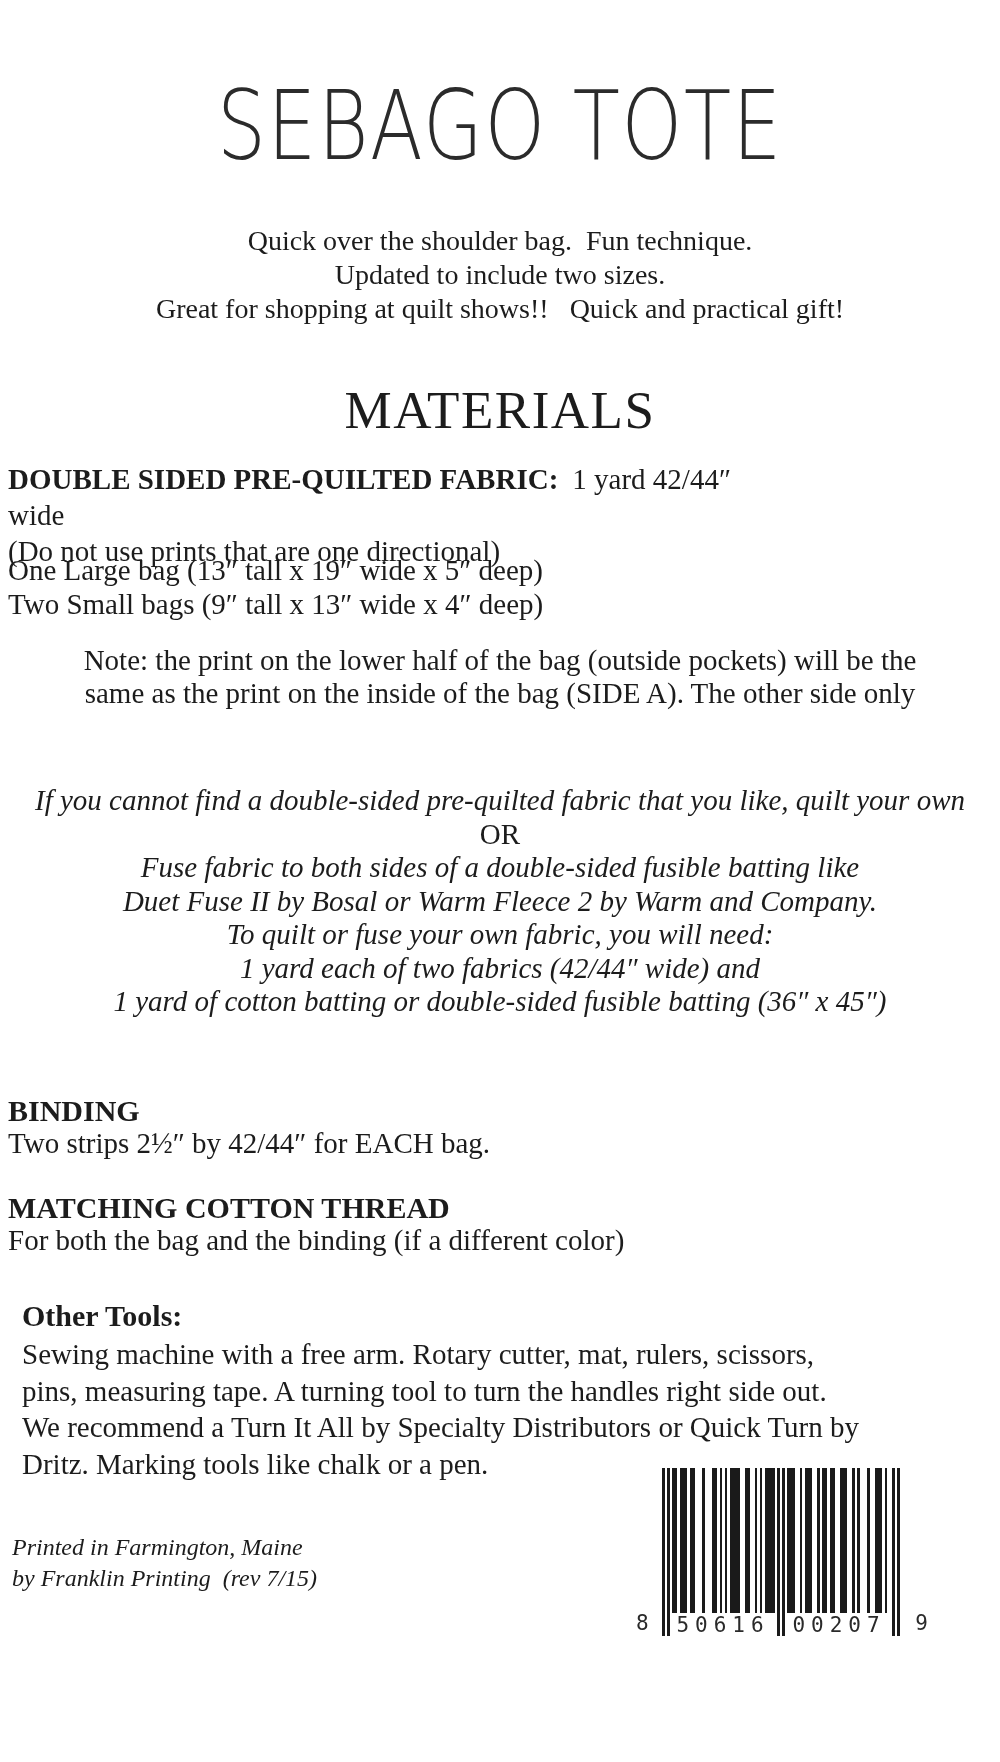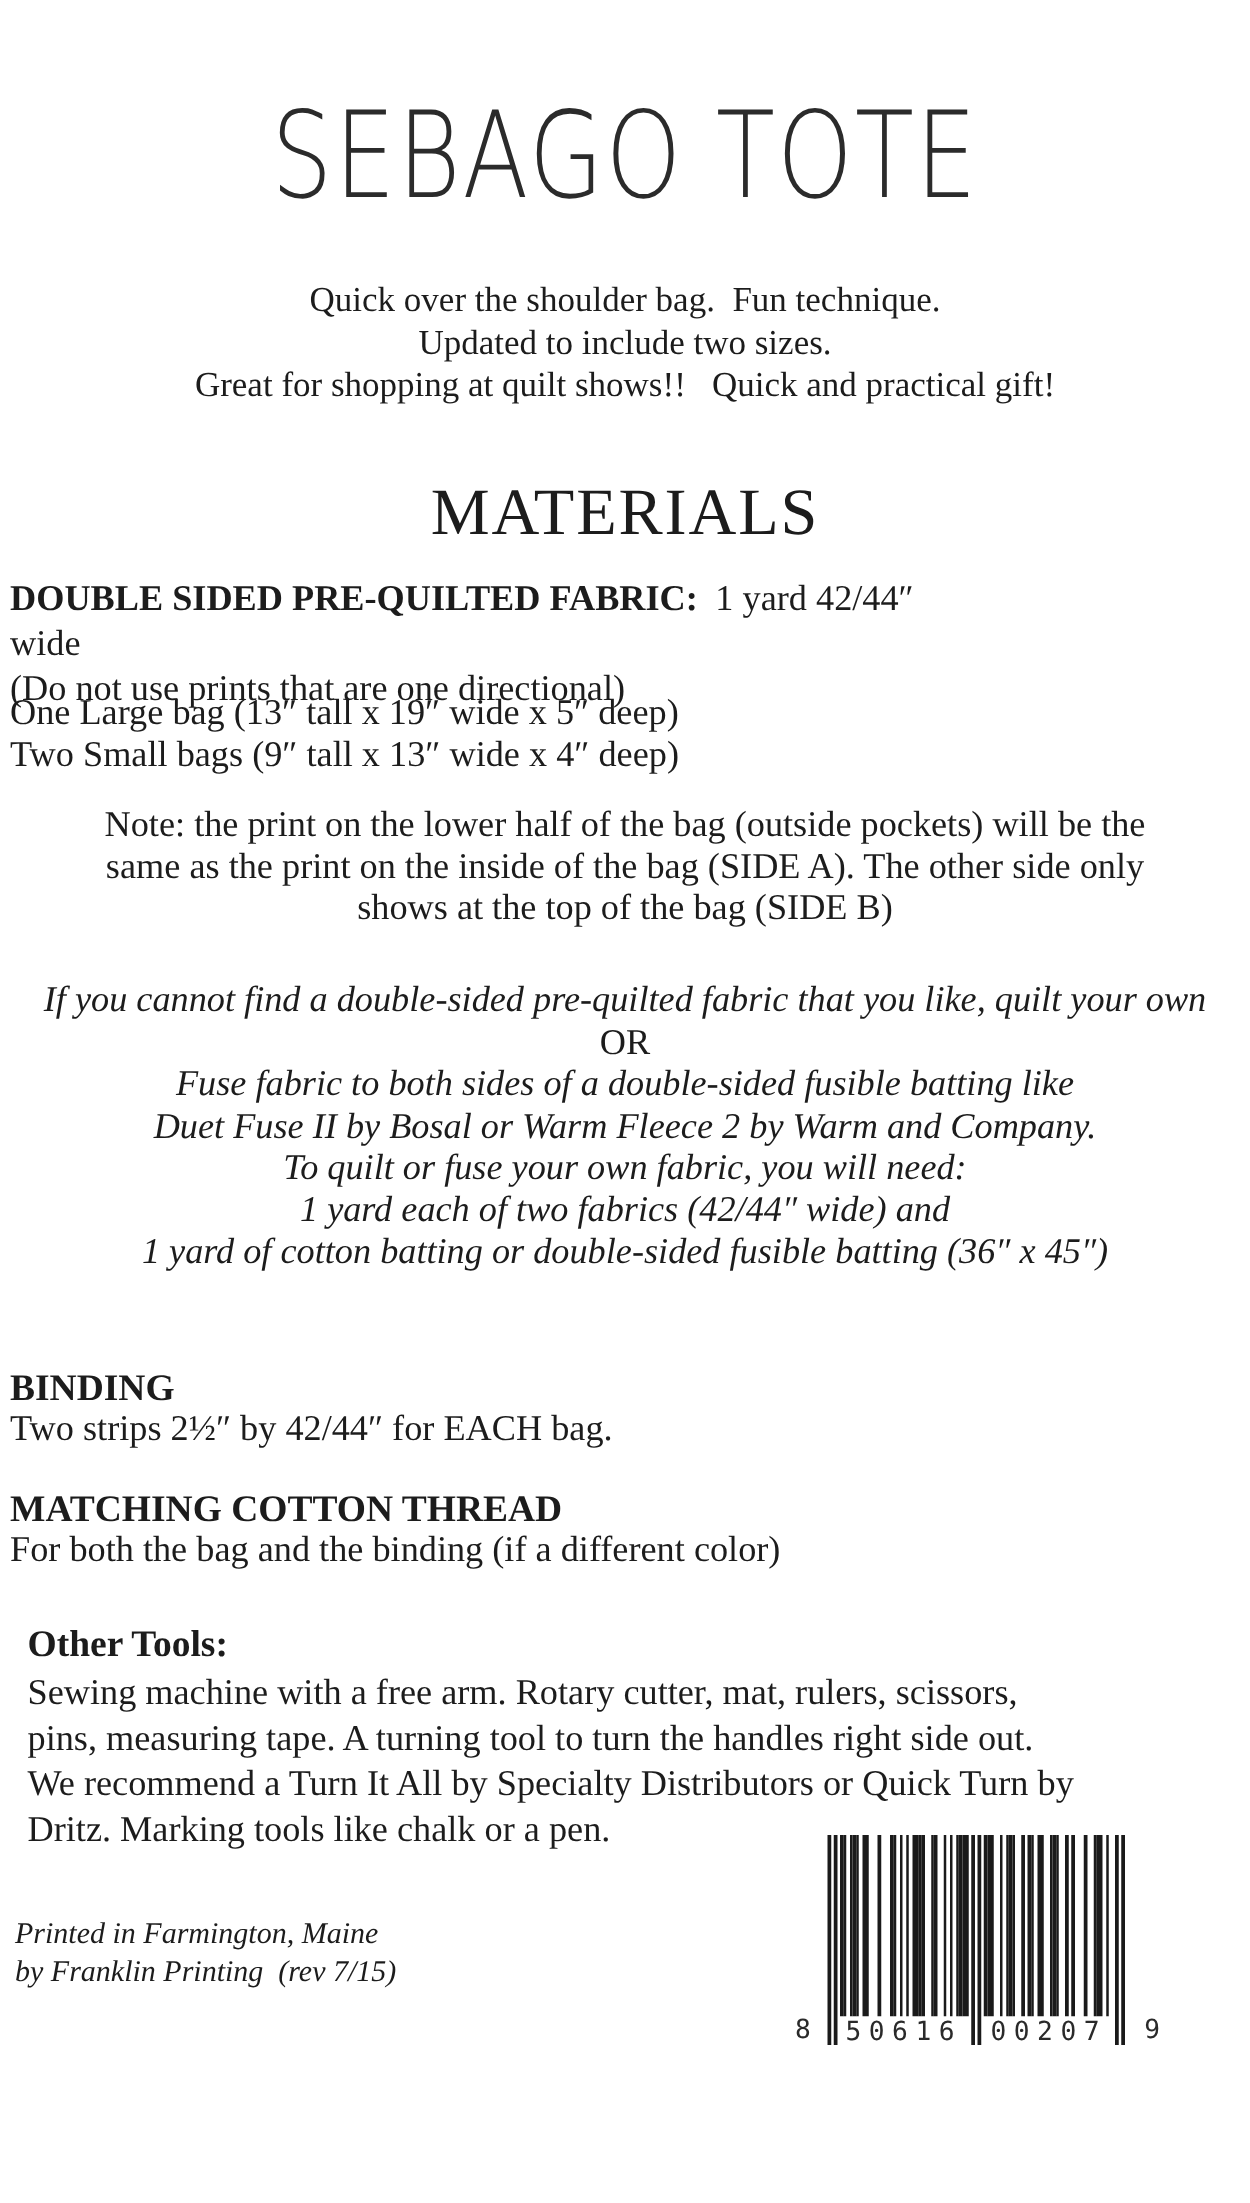--- a/index.html
+++ b/index.html
@@ -88,21 +88,20 @@
 <div class="abs yield">
   <div>
     <div>One Large bag (13″ tall x 19″ wide x 5″ deep)</div>
     <div>Two Small bags (9″ tall x 13″ wide x 4″ deep)</div>
   </div>
 </div>
 
 <div class="abs full center note">
   <div>Note: the print on the lower half of the bag (outside pockets) will be the</div>
   <div>same as the print on the inside of the bag (SIDE A). The other side only</div>
-  <div>shows at the top of the bag (SIDE B)</div>
 </div>
 
 <div class="abs full center alt">
   <div>If you cannot find a double-sided pre-quilted fabric that you like, quilt your own</div>
   <div class="upright">OR</div>
   <div>Fuse fabric to both sides of a double-sided fusible batting like</div>
   <div>Duet Fuse II by Bosal or Warm Fleece 2 by Warm and Company.</div>
   <div>To quilt or fuse your own fabric, you will need:</div>
   <div>1 yard each of two fabrics (42/44″ wide) and</div>
   <div>1 yard of cotton batting or double-sided fusible batting (36″ x 45″)</div>

